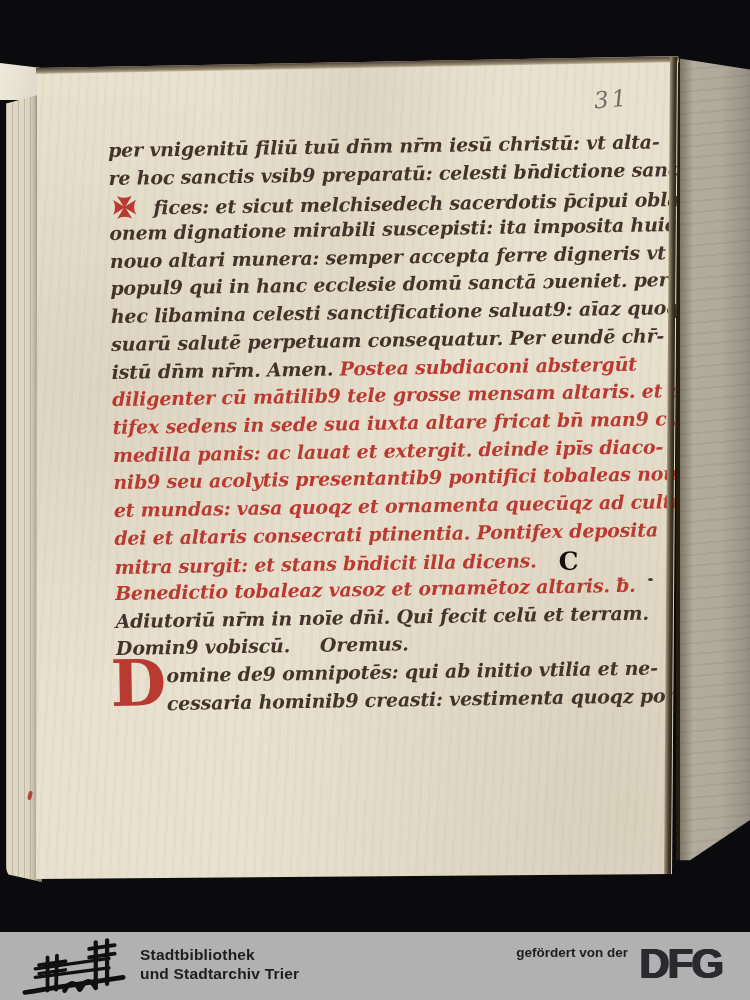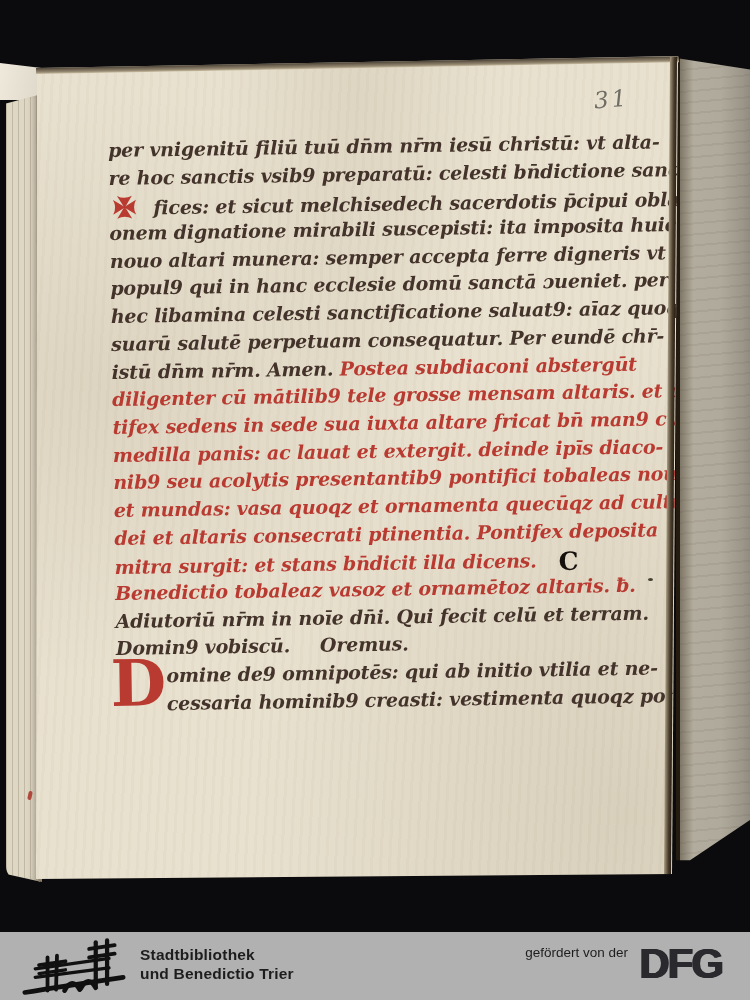--- a/index.html
+++ b/index.html
@@ -57,21 +57,21 @@
   .red-dash{position:absolute;left:28px;top:791px;width:4px;height:9px;z-index:3;
     background:#b0483c;border-radius:2px;transform:rotate(12deg);}
   
   .footer{position:absolute;left:0;top:932px;width:750px;height:68px;z-index:5;
     background:var(--footer-bg,#b1b1b1);font-family:"Liberation Sans",sans-serif;}
   .lib-logo{position:absolute;left:22px;top:4px;}
   .lib-logo path{stroke:#101010;fill:none;stroke-linecap:round;}
   .lib-text{position:absolute;left:140px;top:13px;color:var(--footer-text,#1d1d1d);
     font-weight:bold;font-size:15.5px;line-height:19px;letter-spacing:.2px;}
   .fund-text{position:absolute;right:122px;top:12px;color:var(--footer-text,#1d1d1d);
-    font-weight:normal;font-size:13.5px;line-height:17px;text-align:right;}
+    font-weight:bold;font-size:13.5px;line-height:17px;text-align:right;}
   .dfg{position:absolute;right:28px;top:6px;color:var(--dfg-color,#2a292e);
     font-weight:bold;font-size:42px;line-height:52px;letter-spacing:-2px;
     text-shadow:.9px 0 0 currentColor,-.9px 0 0 currentColor;}
 </style>
 </head>
 <body>
 
 <div class="stage">
 
   <div class="top-sliver"></div>
@@ -129,20 +129,20 @@
       <path d="M18 39 L46 35" stroke-width="3.5"></path>
       <path d="M78 6 L78 52" stroke-width="4.5"></path>
       <path d="M90 4 L90 50" stroke-width="4.5"></path>
       <path d="M71 13 L98 9" stroke-width="4"></path>
       <path d="M71 22 L98 18" stroke-width="4"></path>
       <path d="M14 34 L92 23" stroke-width="3.5"></path>
       <path d="M14 43 L92 33" stroke-width="3.5"></path>
     </svg>
     <div class="lib-text">
       <div>Stadtbibliothek</div>
-      <div>und Benedictio Trier</div>
+      <div>und Stadtarchiv Trier</div>
     </div>
     <div class="fund-text">
       <div>gefördert von der</div>
     </div>
     <div class="dfg">DFG</div>
   </div>
 </div>
 
 </body></html>

